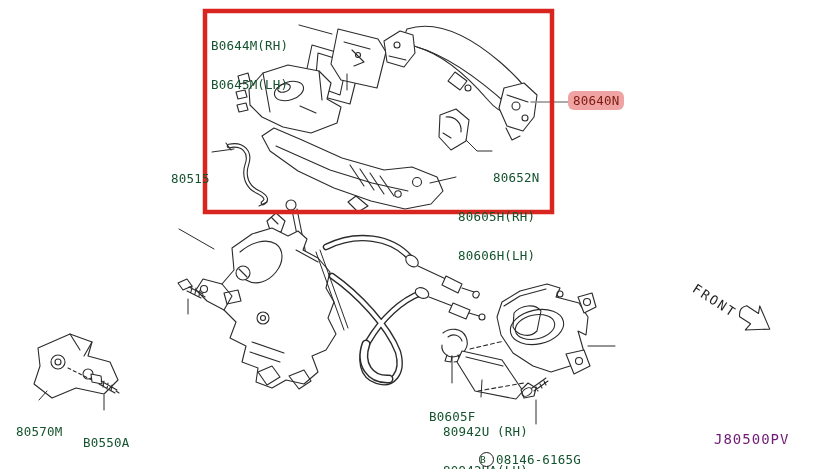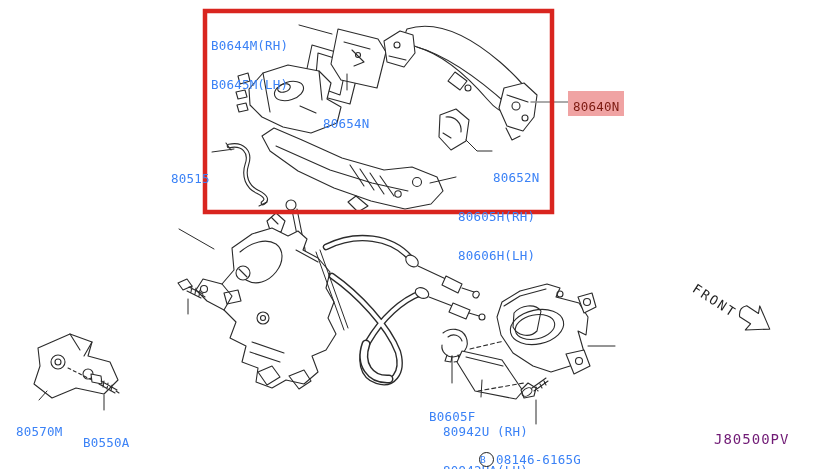--- a/index.html
+++ b/index.html
@@ -5,28 +5,28 @@
   html,body{margin:0;padding:0;background:#ffffff;}
   .stage{
     position:relative;width:814px;height:469px;background:#ffffff;
     font-family:"DejaVu Sans Mono","Liberation Mono",monospace;
     overflow:hidden;
   }
   svg{position:absolute;left:0;top:0;}
   .lbl{
     position:absolute;
     font-size:12.5px;line-height:13px;letter-spacing:0.2px;
-    color:#3b82f6;white-space:pre;
+    color:#14532d;white-space:pre;
   }
   .lbl span{display:block;}
   .hl{
     position:absolute;left:568px;top:91px;
     background:#f0a3a3;color:#7c1a10;
     font-size:12.5px;line-height:15px;
-    padding:8px 5px 2px 5px;letter-spacing:0.2px;
+    padding:2px 5px 2px 5px;letter-spacing:0.2px;border-radius:6px;
   }
   .inline-row{display:flex;align-items:center;gap:2px;}
   .circled{
     display:inline-flex;width:13px;height:13px;border:1.2px solid #1e1e1e;
     border-radius:50%;font-size:9.5px;line-height:13px;
     align-items:center;justify-content:center;flex:0 0 auto;
   }
   .front{
     position:absolute;left:698px;top:281px;
     font-size:13px;letter-spacing:2px;color:#1e1e1e;
@@ -214,23 +214,20 @@
         <path d="M0,-5 L14,-5 L11,-12 L32,2 L12,16 L13,8 L0,8 Q-6,1 0,-5 Z"></path>
       </g>
     </g>
   </svg>
 
   <div class="lbl" style="left:211px;top:13px;">
     <span>B0644M(RH)</span>
     <span>B0645M(LH)</span>
   </div>
 
-  <div class="lbl" style="left:323px;top:91px;">
-    <span>80654N</span>
-  </div>
 
   <div class="hl">
     <span>80640N</span>
   </div>
 
   <div class="lbl" style="left:493px;top:145px;">
     <span>80652N</span>
   </div>
 
   <div class="lbl" style="left:458px;top:184px;text-align:right;">

